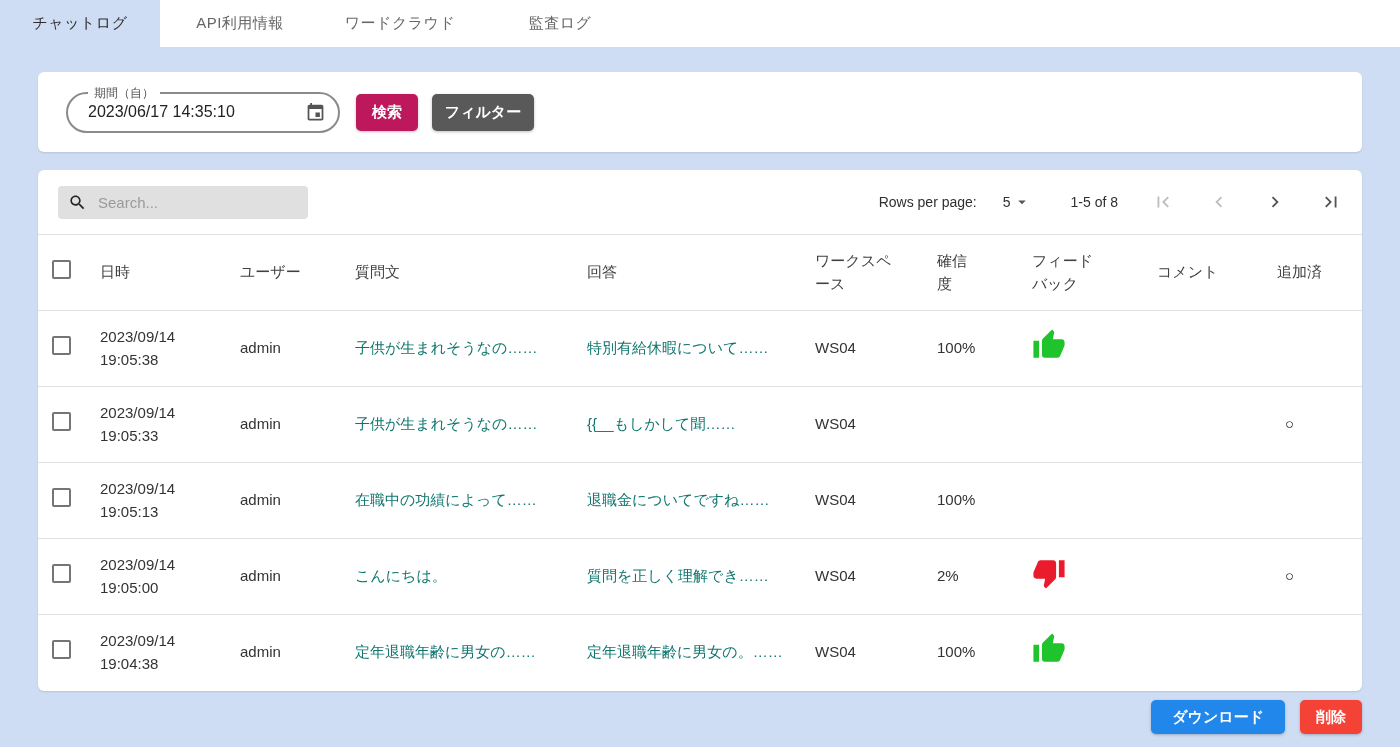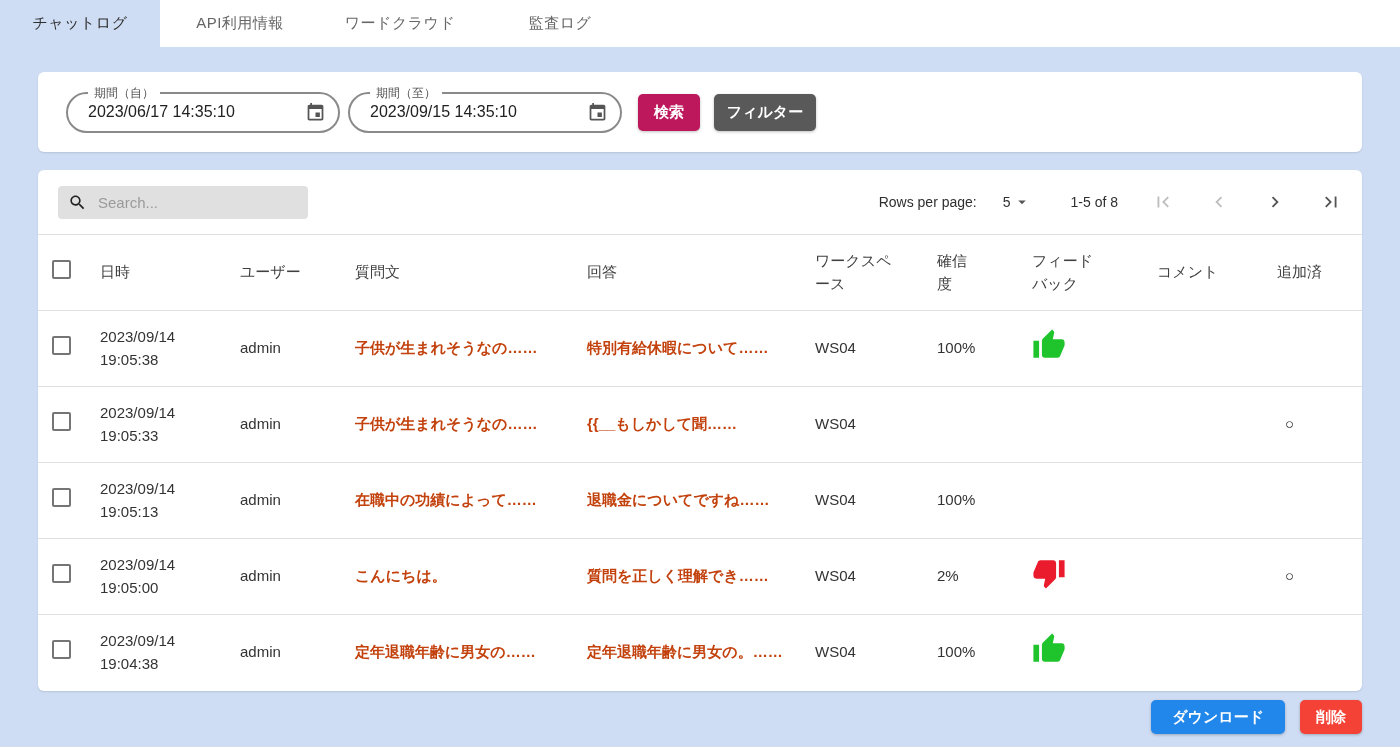--- a/index.html
+++ b/index.html
@@ -81,21 +81,21 @@
   th { color:#404040; }
   td.cb-cell, th.cb-cell { padding:15px 0 15px 14px; }
   .checkbox {
     width:19px; height:19px; border:2px solid #757575; border-radius:2px;
     display:inline-block; background:#fff; cursor:pointer;
   }
   .th-workspace span, .th-confidence span, .th-feedback span { display:inline-block; }
   .th-workspace span { max-width:80px; }
   .th-confidence span { max-width:36px; }
   .th-feedback span { max-width:66px; }
-  td.link-cell { color:#c2410c; cursor:pointer;font-weight:bold; }
+  td.link-cell { color:#0f766e; cursor:pointer; }
   .thumb { display:none; width:34px; height:34px; }
   .thumb-up { color:#1fc32c; }
   .thumb-down { color:#ea1b2d; transform:rotate(180deg); }
   .added-mark { font-size:15px; color:#222; padding-left:8px; display:inline-block; }
   
   .footer { display:flex; justify-content:flex-end; margin-top:9px; }
   .btn-download { background:#2187eb; height:34px; padding:0 21px;margin-left:9px; }
   .btn-delete { background:#f44336; height:34px; padding:0 16px; margin-left:15px; }
 </style>
 </head>
@@ -107,29 +107,20 @@
   <div class="tab">ワードクラウド</div>
   <div class="tab">監査ログ</div>
 </div>
 
 <div class="content">
 
   <div class="card filter-card">
     <div class="datefield">
       <span class="flabel">期間（自）</span>
       <span class="fvalue">2023/06/17 14:35:10</span>
-      <button class="cal-btn">
-        <svg viewBox="0 0 24 24" fill="currentColor">
-            <path d="M17 12h-5v5h5v-5zM16 1v2H8V1H6v2H5c-1.11 0-1.99.9-1.99 2L3 19c0 1.1.89 2 2 2h14c1.1 0 2-.9 2-2V5c0-1.1-.9-2-2-2h-1V3h-2V1h-2zm3 18H5V8h14v11z"></path>
-          </svg>
-      </button>
-    </div>
-    <div class="datefield">
-      <span class="flabel">期間（至）</span>
-      <span class="fvalue">2023/09/15 14:35:10</span>
       <button class="cal-btn">
         <svg viewBox="0 0 24 24" fill="currentColor">
             <path d="M17 12h-5v5h5v-5zM16 1v2H8V1H6v2H5c-1.11 0-1.99.9-1.99 2L3 19c0 1.1.89 2 2 2h14c1.1 0 2-.9 2-2V5c0-1.1-.9-2-2-2h-1V3h-2V1h-2zm3 18H5V8h14v11z"></path>
           </svg>
       </button>
     </div>
     <button class="btn btn-search">検索</button>
     <button class="btn btn-filter">フィルター</button>
   </div>
 

